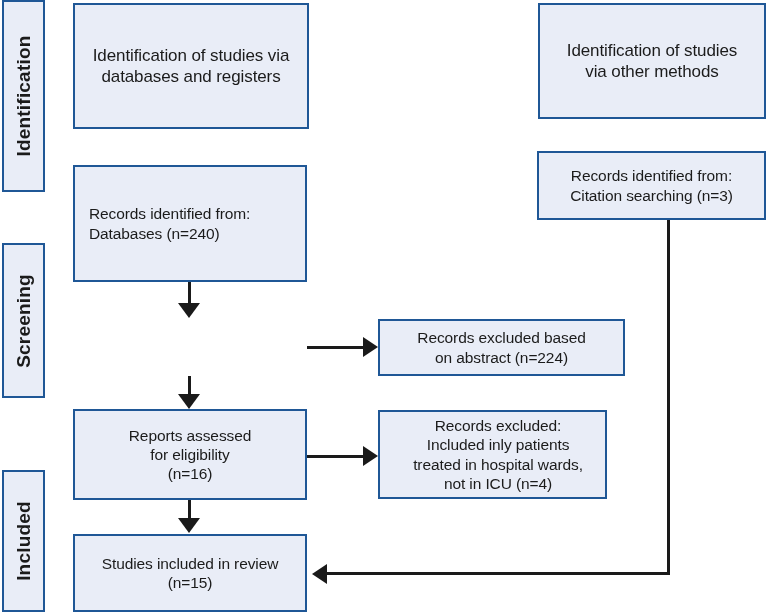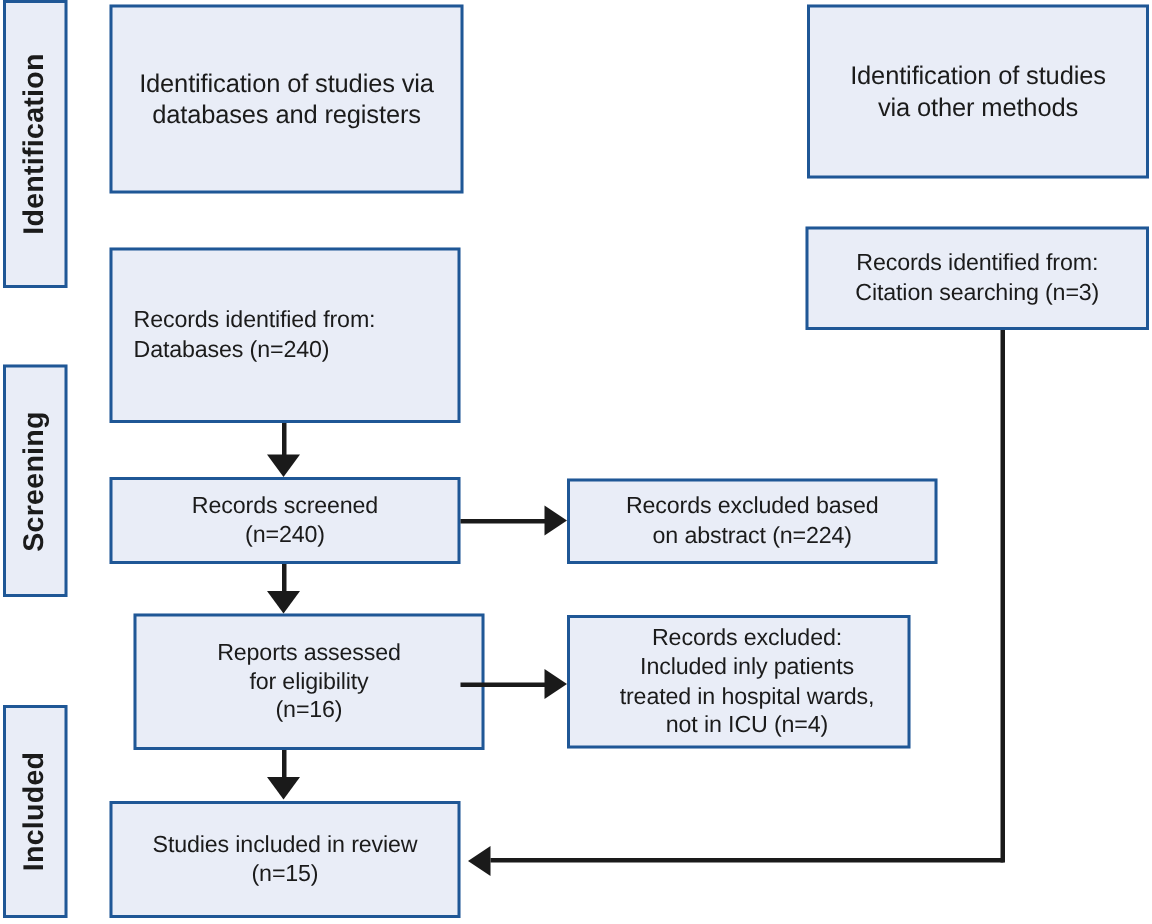--- a/index.html
+++ b/index.html
@@ -98,31 +98,27 @@
   <div class="box left-align" style="left:73px;top:165px;width:234px;height:117px;font-size:15.5px;">
     <span class="txt">Records identified from:
 Databases (n=240)</span>
   </div>
 
   <div class="box" style="left:537px;top:151px;width:229px;height:69px;font-size:15.5px;">
     <span class="txt">Records identified from:
 Citation searching (n=3)</span>
   </div>
 
-  <div class="box" style="left:73px;top:318px;width:234px;height:58px;font-size:15.5px;">
-    <span class="txt">Records screened
-(n=240)</span>
-  </div>
 
   <div class="box" style="left:378px;top:319px;width:247px;height:57px;font-size:15.5px;">
     <span class="txt">Records excluded based
 on abstract (n=224)</span>
   </div>
 
-  <div class="box" style="left:73px;top:409px;width:234px;height:91px;font-size:15.5px;margin-left:16px;">
+  <div class="box" style="left:73px;top:409px;width:234px;height:91px;font-size:15.5px;">
     <span class="txt">Reports assessed
 for eligibility
 (n=16)</span>
   </div>
 
   <div class="box" style="left:378px;top:410px;width:229px;height:89px;font-size:15.5px;padding-left:11px;">
     <span class="txt">Records excluded:
 Included inly patients
 treated in hospital wards,
 not in ICU (n=4)</span>

